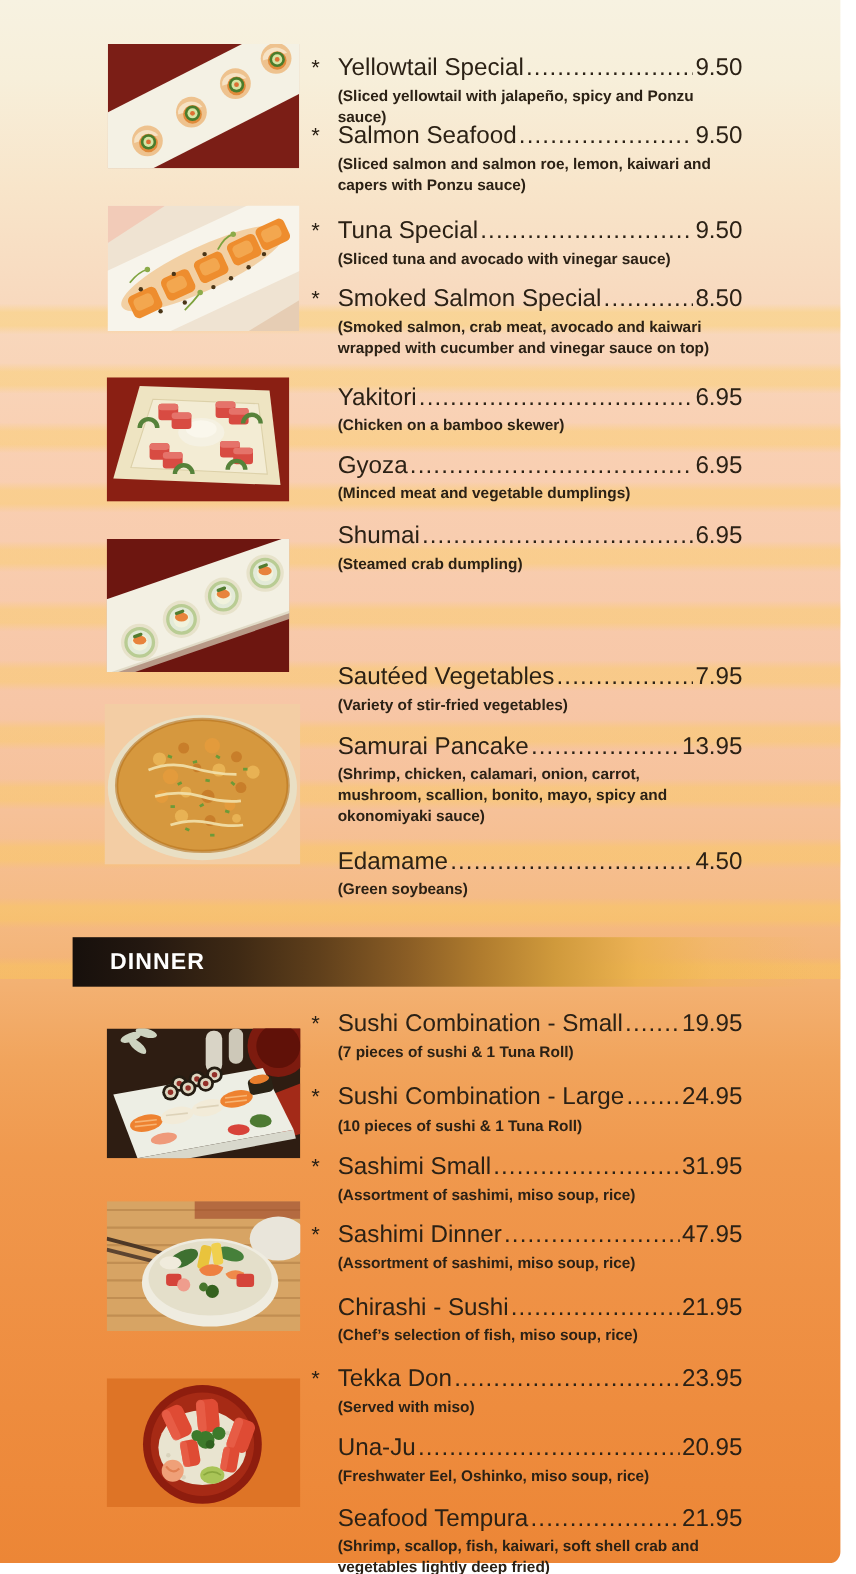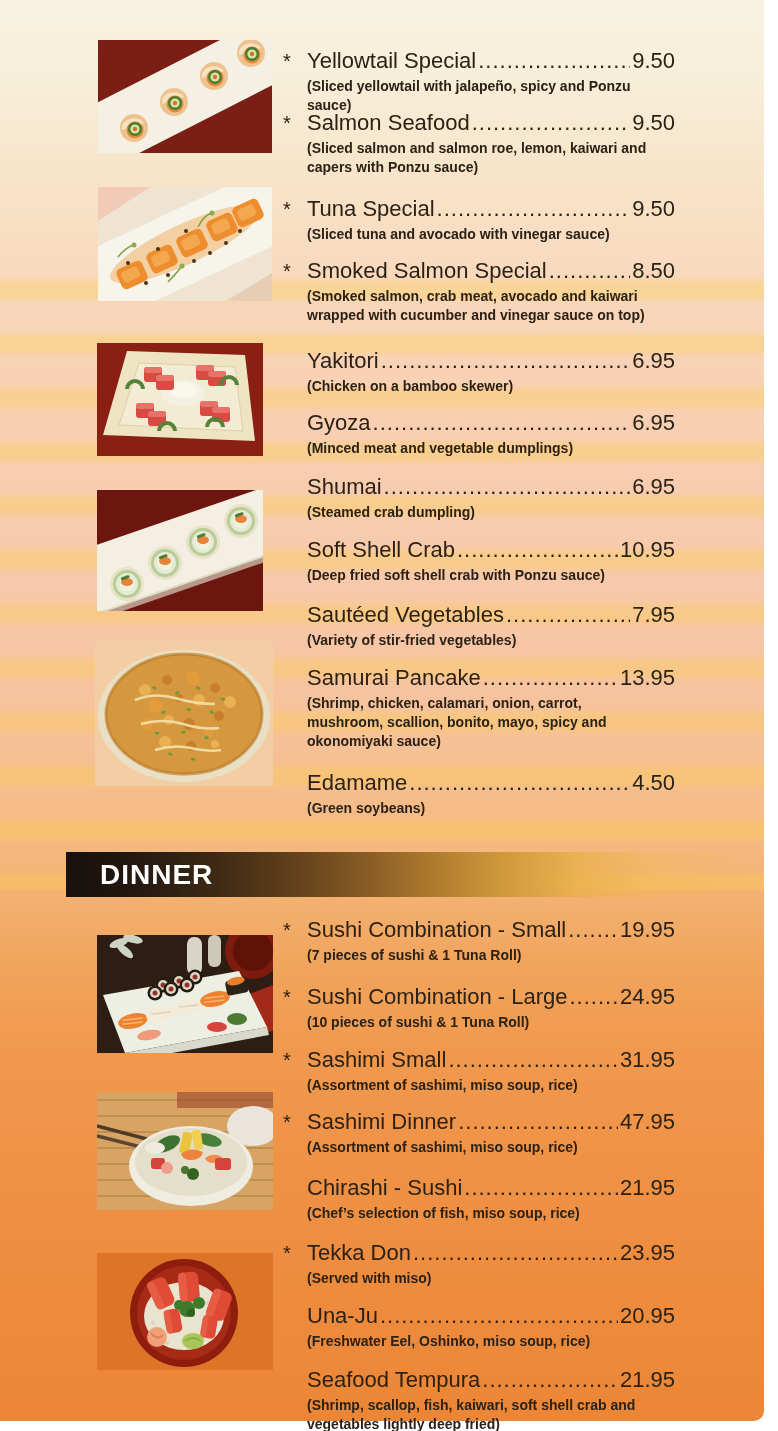--- a/index.html
+++ b/index.html
@@ -46,21 +46,21 @@
 
   .dinner-band {
     position:absolute; left:66px; top:852px; width:676px; height:45px;
     background:linear-gradient(90deg,
       #17100c 0%, #241810 10%, #3e2914 22%, #5f3f1b 33%,
       #8a5d25 45%, #b07c2e 55%, #d09a3c 65%,
       rgba(233,176,72,0.75) 76%, rgba(240,185,80,0.35) 86%, rgba(243,190,85,0) 100%);
   }
   .dinner-band span {
     display:block; padding-left:34px; line-height:45px;
-    font-size:28px; font-weight:bold; letter-spacing:1px; color:#ffffff;
+    font-size:21px; font-weight:bold; letter-spacing:1px; color:#ffffff;
   }
 </style>
 </head>
 <body>
 
 <div class="card">
   <div class="bands"></div>
 
   <div class="photo" style="left:98px;top:40px">
     <svg width="174" height="113" viewBox="0 0 174 113">
@@ -405,29 +405,20 @@
   <div class="item" style="top:463px">
     <div class="row">
       <span class="ast"></span>
       <span class="nm">Shumai</span>
       <span class="leader"></span>
       <span class="pr">6.95</span>
     </div>
     <div class="desc">(Steamed crab dumpling)</div>
   </div>
 
-  <div class="item" style="top:526px">
-    <div class="row">
-      <span class="ast"></span>
-      <span class="nm">Soft Shell Crab</span>
-      <span class="leader"></span>
-      <span class="pr">10.95</span>
-    </div>
-    <div class="desc">(Deep fried soft shell crab with Ponzu sauce)</div>
-  </div>
 
   <div class="item" style="top:591px">
     <div class="row">
       <span class="ast"></span>
       <span class="nm">Sautéed Vegetables</span>
       <span class="leader"></span>
       <span class="pr">7.95</span>
     </div>
     <div class="desc">(Variety of stir-fried vegetables)</div>
   </div>

